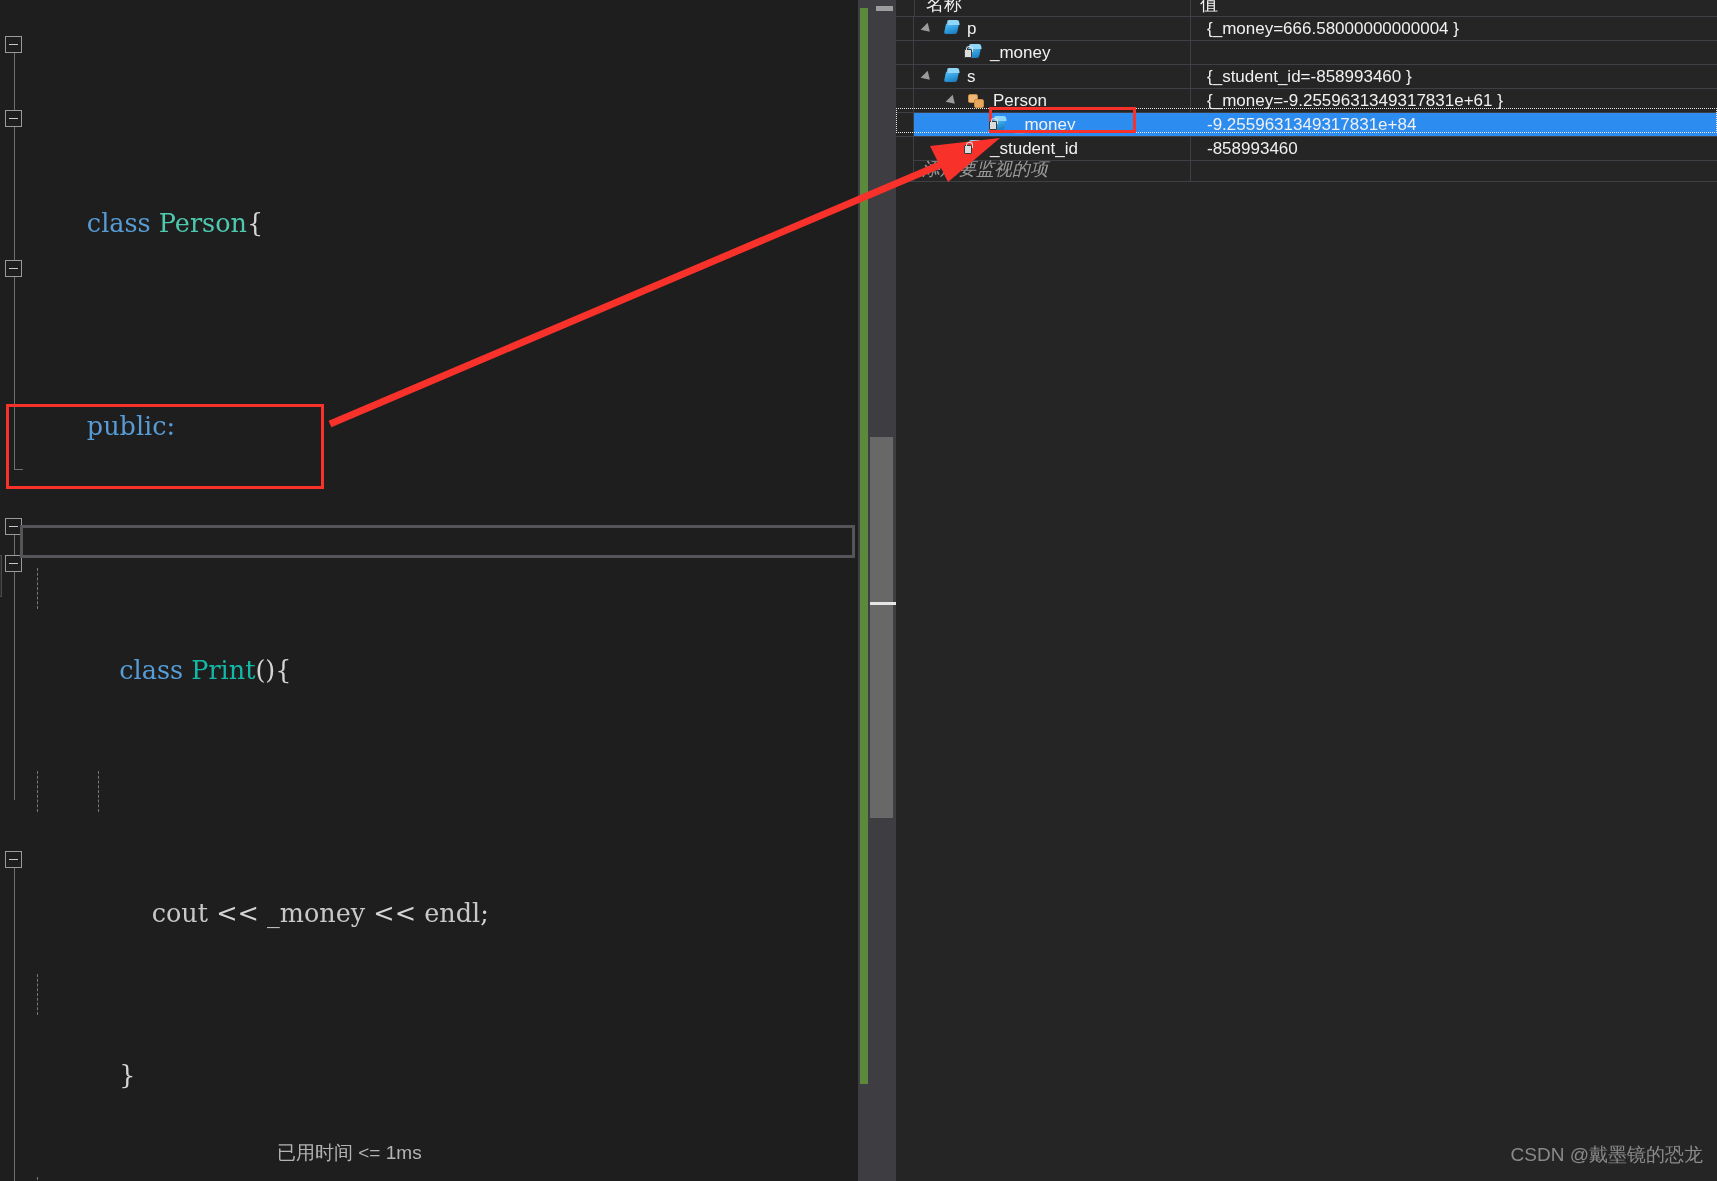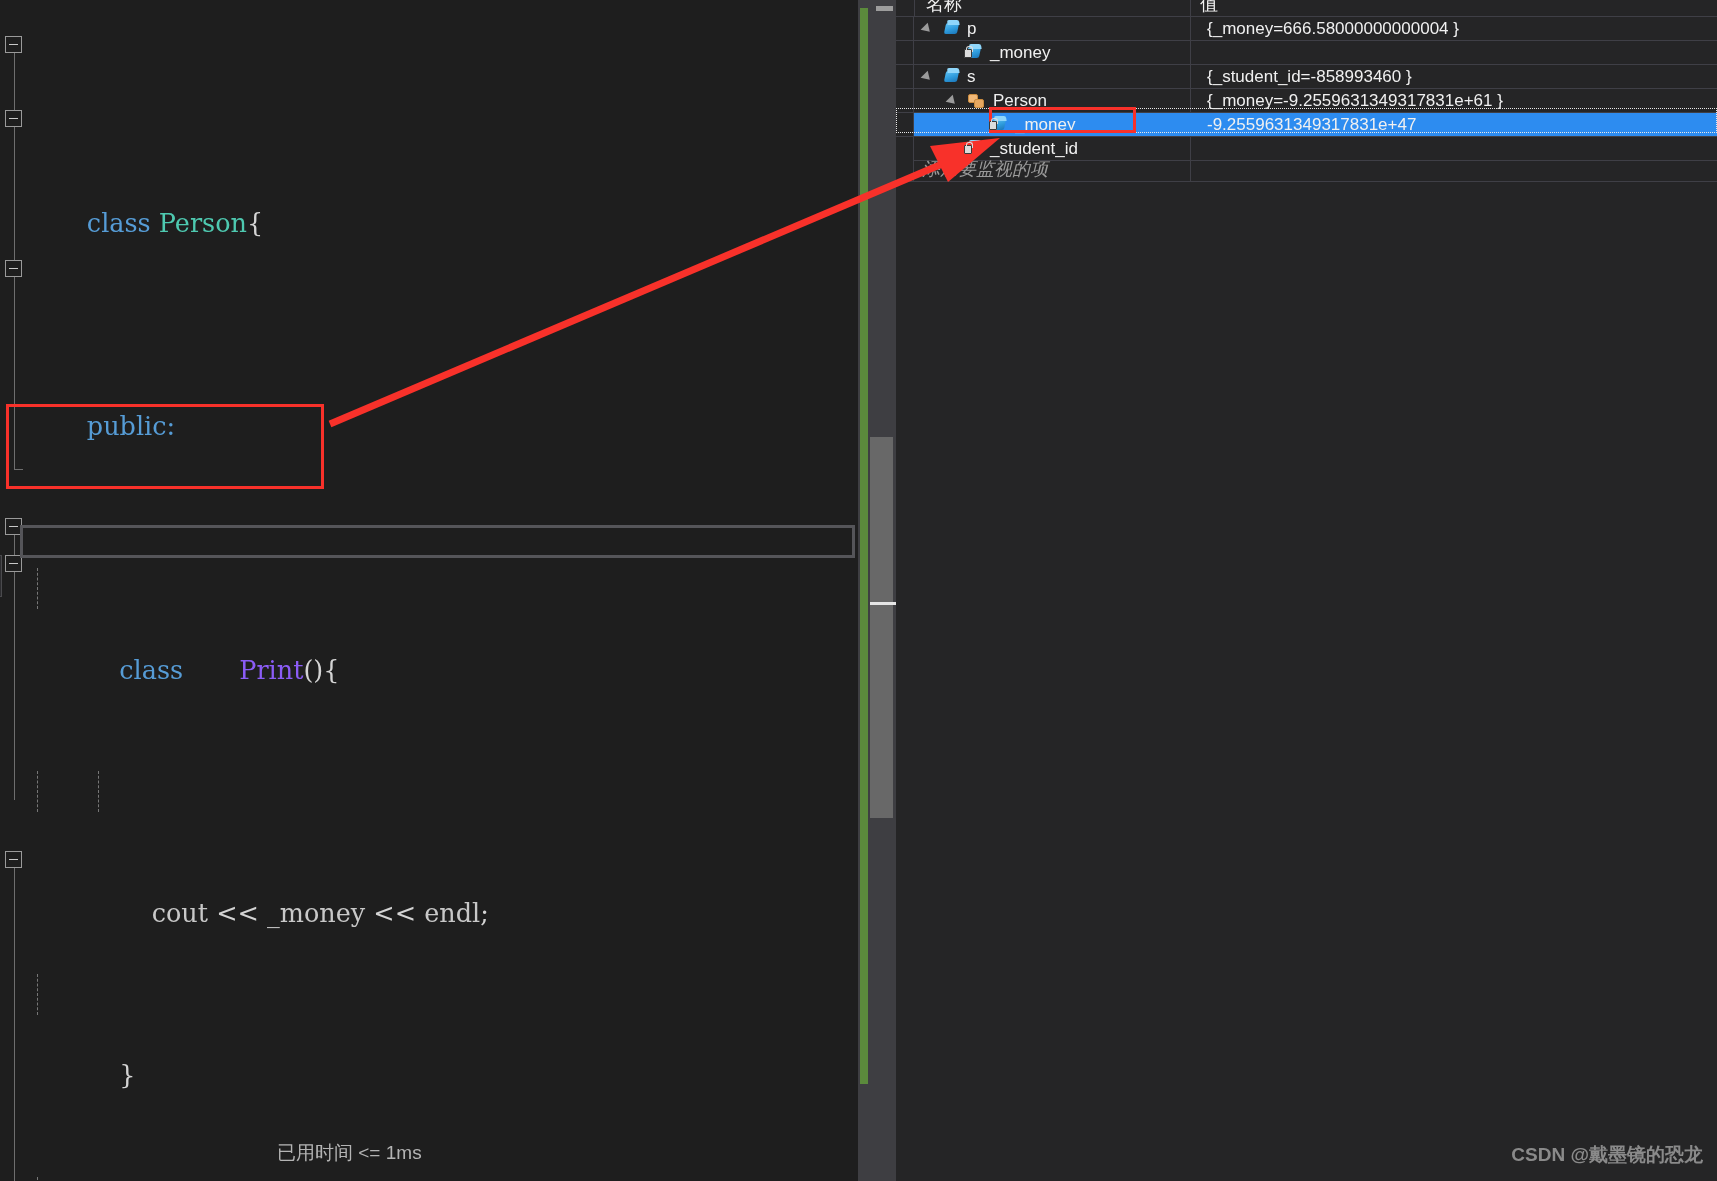--- a/index.html
+++ b/index.html
@@ -76,21 +76,21 @@
     position: absolute;
     top: 0; height: 40.6px;
     width: 0;
     border-left: 1px dashed #777777;
   }
   .ig.i1 { left: 37px; }
   .ig.i2 { left: 98px; }
 
   .kw   { color: #569cd6; }
   .typ  { color: #4ec9b0; }
-  .fn   { color: #8b5cf6; margin-left: 48px; }
+  .fn   { color: #14b8a6; }
   .pln  { color: #d4d4d4; }
   .op   { color: #d4d4d4; }
   .mem  { color: #c8c8c8; }
 
   
   #private-box {
     position: absolute;
     left: 6px; top: 404px;
     width: 318px; height: 85px;
     border: 3px solid #f8312a;
@@ -309,21 +309,20 @@
     color: #b4b4b4;
     white-space: nowrap;
   }
   #watermark {
     position: absolute;
     right: 14px; bottom: 13px;
     font-family: "Liberation Sans", sans-serif;
     font-size: 19px;
     color: #8a8a8a;
     white-space: nowrap;
-    font-weight: bold;
   }
 </style>
 </head>
 <body>
 
 <div id="app">
 
   <div id="editor">
 
     <div id="gutter">
@@ -529,34 +528,35 @@
     <div class="wrow selected" style="top:113px;">
       <div class="selbg" style="display:block;"></div>
       <div class="gut"></div>
       <div class="namecell">
         <span class="ico" style="left:75px;">
             <span class="cube"></span>
             <span class="lock"></span>
           </span>
         <span class="lbl" style="left:100px;">_money</span>
       </div>
-      <div class="valcell">-9.2559631349317831e+47</div>
+      <div class="valcell">-9.2559631349317831e+84</div>
     </div>
 
     <div class="wrow" style="top:137px;">
 
       <div class="gut"></div>
       <div class="namecell">
         <span class="ico" style="left:50px;">
             <span class="cube"></span>
             <span class="lock"></span>
           </span>
         <span class="lbl" style="left:75px;">_student_id</span>
       </div>
       <div class="vsep"></div>
+      <div class="valcell">-858993460</div>
     </div>
 
     <div id="addwatch">
       <div class="gut"></div>
       <div class="txt">添加要监视的项</div>
       <div class="vsep"></div>
     </div>
 
     <div id="focus-rect"></div>
     <div id="money-box"></div>

